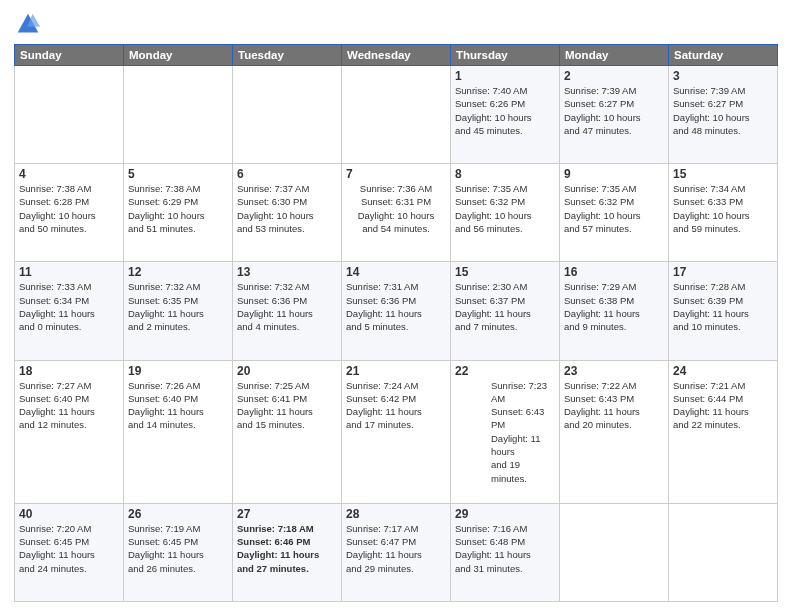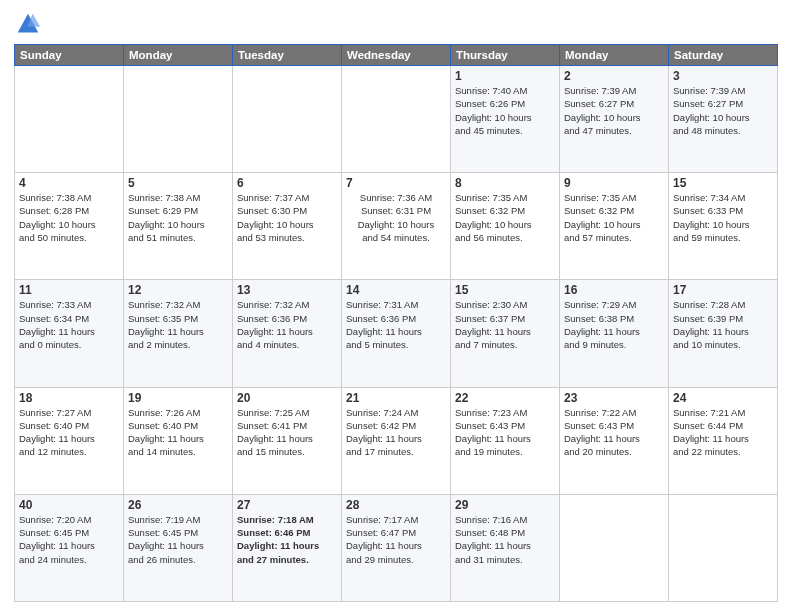--- a/index.html
+++ b/index.html
@@ -290,21 +290,21 @@
           </td>
           <td>
             <span class="day-num">21</span>
             <div class="day-info" style="white-space: pre-line;">Sunrise: 7:24 AM
 Sunset: 6:42 PM
 Daylight: 11 hours
 and 17 minutes.</div>
           </td>
           <td>
             <span class="day-num">22</span>
-            <div class="day-info" style="white-space: pre-line;">Sunrise: 7:23 AM
+            <div class="day-info" style="white-space: pre-line; margin-left: 36px;">Sunrise: 7:23 AM
 Sunset: 6:43 PM
 Daylight: 11 hours
 and 19 minutes.</div>
           </td>
           <td>
             <span class="day-num">23</span>
             <div class="day-info" style="white-space: pre-line;">Sunrise: 7:22 AM
 Sunset: 6:43 PM
 Daylight: 11 hours
 and 20 minutes.</div>

